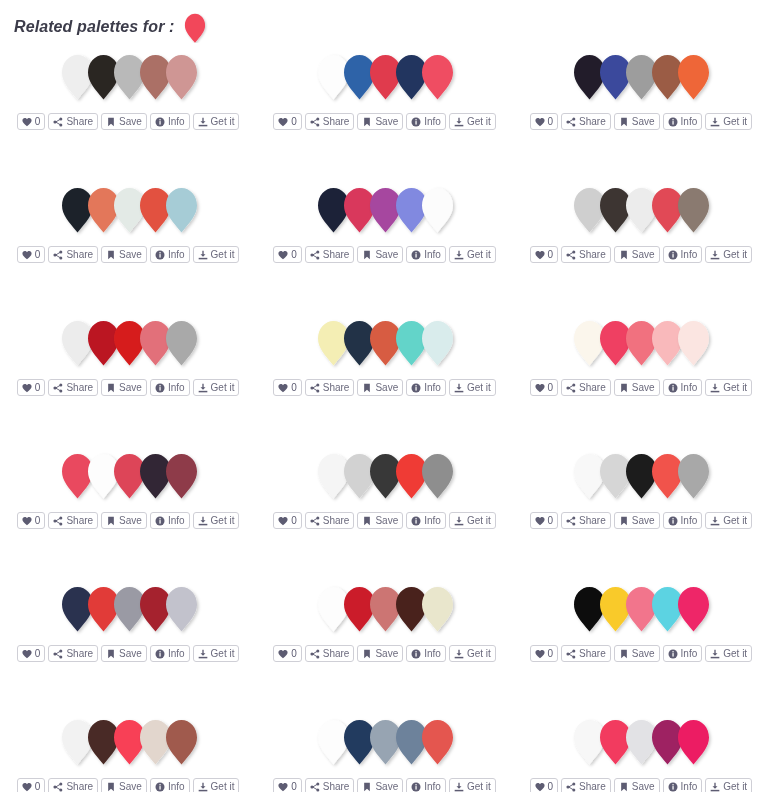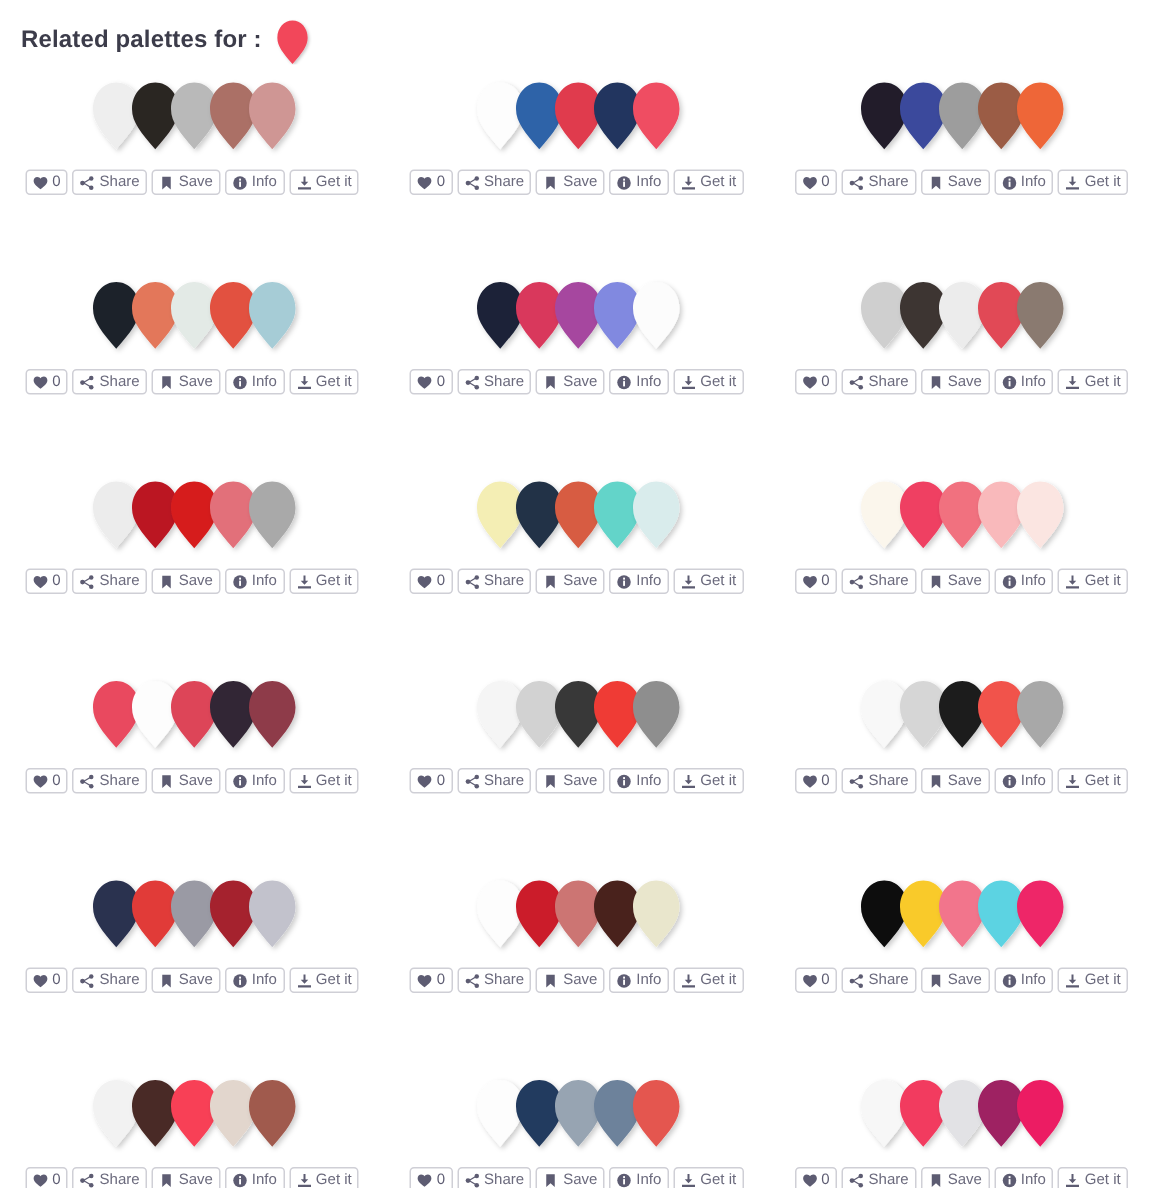--- a/index.html
+++ b/index.html
@@ -24,20 +24,21 @@
     padding: 14px 0 0 14px;
     height: 40px;
     box-sizing: border-box;
   }
   .page-title {
     font-size: 16px;
     font-weight: bold;
     color: #3c3c4a;
     letter-spacing: 0.1px;
     white-space: nowrap;
+    font-style: italic;
   }
   .header-drop {
     width: 26px;
     height: 30px;
     position: relative;
     top: 1px;
   }
 
   
   .palette-grid {

